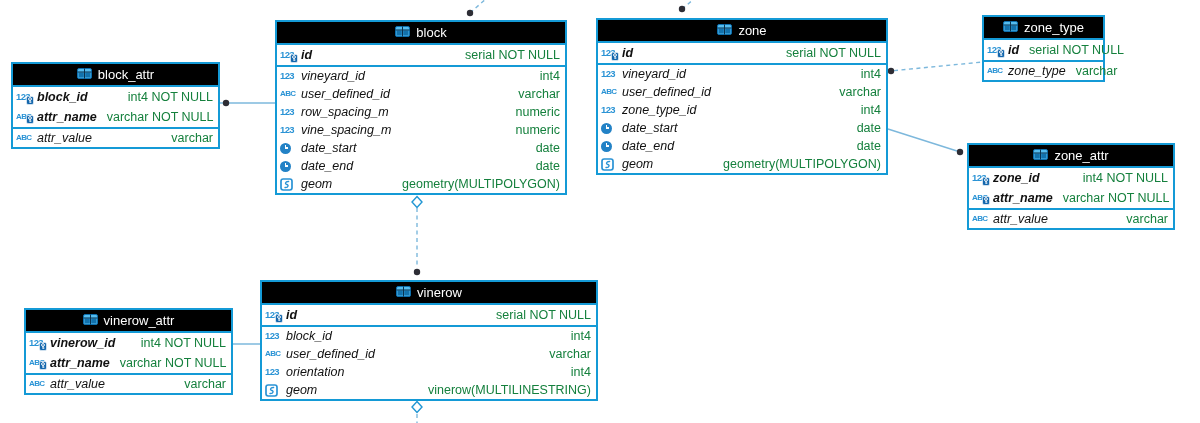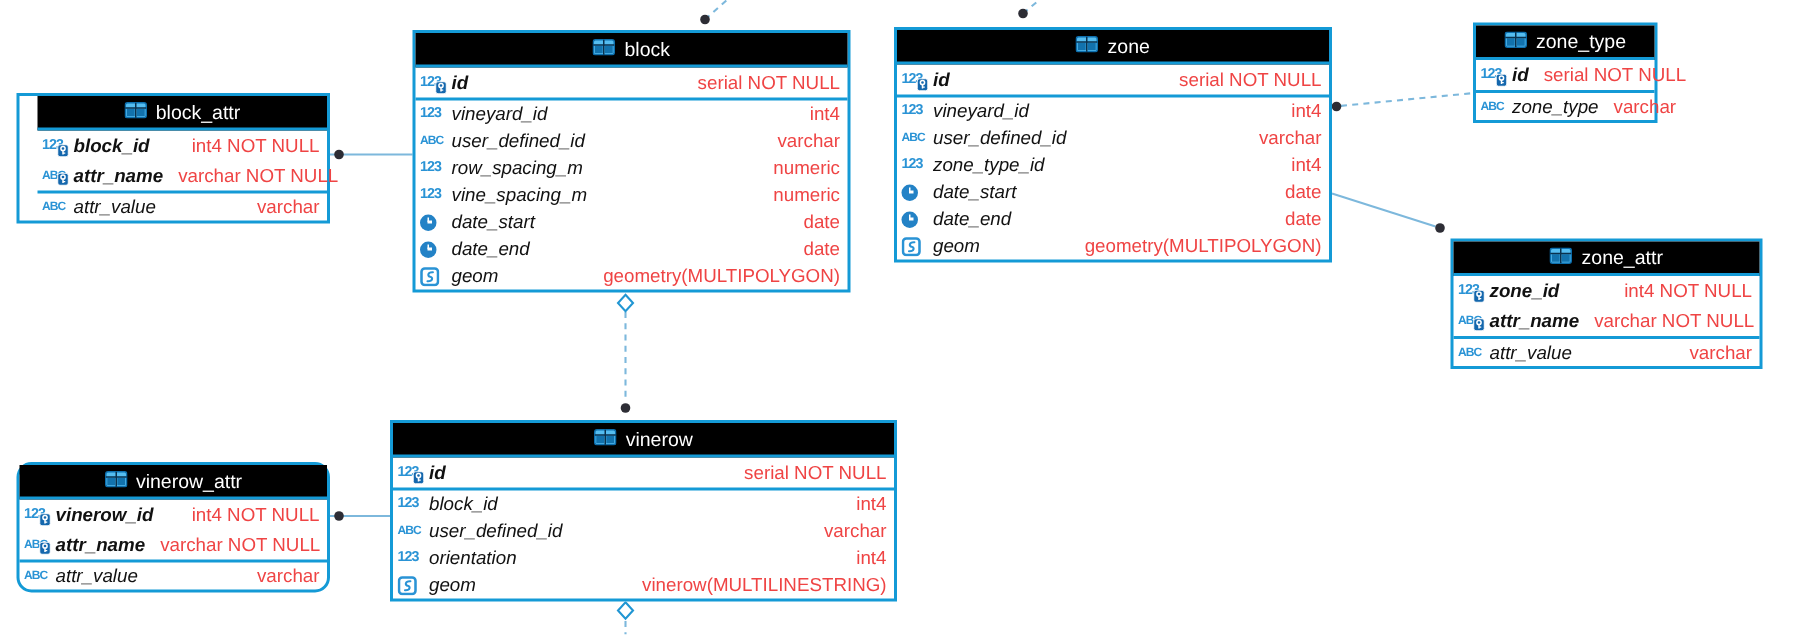--- a/index.html
+++ b/index.html
@@ -23,21 +23,21 @@
     font-size:13px; border-bottom:2px solid #149ad6; white-space:nowrap;
   }
   .entity-body { padding:0; }
   .col-row {
     display:flex; align-items:center; height:18px; padding:0 5px 0 3px;
     font-size:12.5px; white-space:nowrap;
   }
   .col-row.pk { height:20px; }
   .col-row.pk .col-name { font-weight:bold; }
   .col-name { color:#111;font-style:italic; }
-  .col-type { margin-left:auto; color:#ef4444; padding-left:10px; }
+  .col-type { margin-left:auto; color:#15803d; padding-left:10px; }
   .pk-sep { border-top:2px solid #149ad6; height:0; }
 
   .ticon { position:relative; width:21px; min-width:21px; display:inline-flex; align-items:center; }
   .glyph-num, .glyph-txt {
     color:#2a93d5; font-weight:bold; letter-spacing:-0.6px; line-height:1;
   }
   .glyph-num { font-size:9.5px; }
   .glyph-txt { font-size:8px; }
   .glyph-clock { width:11px; height:11px; border-radius:50%; background:#2382c6; position:relative; }
   .glyph-clock::before { content:""; position:absolute; left:4.7px; top:2px;  width:1.6px; height:3.8px; background:#fff; }
@@ -71,21 +71,21 @@
     <line class="wire dashed" x1="417" y1="414" x2="417" y2="424"></line>
 
     <line class="wire dashed" x1="894" y1="70.6" x2="993" y2="61"></line>
     <circle class="dot" cx="891" cy="71" r="3.2"></circle>
     <polygon class="diamond" points="998,54.5 1003,60 998,65.5 993,60"></polygon>
 
     <line class="wire" x1="888" y1="129" x2="957" y2="151"></line>
     <circle class="dot" cx="960" cy="152" r="3.2"></circle>
   </svg>
 
-  <div class="entity" style="left:11px;  top:62px;  width:209px;padding-left:12px;">
+  <div class="entity" style="left:11px;  top:62px;  width:209px;">
     <div class="entity-header">
         <span class="tbl-icon"><svg width="15" height="11" viewBox="0 0 15 11" aria-hidden="true">
             <rect x="0.5" y="0.5" width="14" height="10" rx="1.5" fill="#55bdf0" stroke="#0d6fae" stroke-width="1"></rect>
             <rect x="1.5" y="4.5" width="5.3" height="5" fill="#1272ad"></rect>
             <rect x="8.2" y="4.5" width="5.3" height="5" fill="#1272ad"></rect>
             <line x1="0.5" y1="4" x2="14.5" y2="4" stroke="#09314e" stroke-width="1"></line>
             <line x1="7.5" y1="0.5" x2="7.5" y2="10.5" stroke="#09314e" stroke-width="1"></line>
           </svg></span>
         <span class="entity-title">block_attr</span>
       </div>
@@ -311,21 +311,21 @@
         <div class="col-row">
           <span class="ticon">
             <span class="glyph-txt" aria-hidden="true">ABC</span>
           </span>
           <span class="col-name">zone_type</span>
           <span class="col-type">varchar</span>
         </div>
       </div>
   </div>
 
-  <div class="entity" style="left:967px; top:159px; width:208px;">
+  <div class="entity" style="left:967px; top:143px; width:208px;">
     <div class="entity-header">
         <span class="tbl-icon"><svg width="15" height="11" viewBox="0 0 15 11" aria-hidden="true">
             <rect x="0.5" y="0.5" width="14" height="10" rx="1.5" fill="#55bdf0" stroke="#0d6fae" stroke-width="1"></rect>
             <rect x="1.5" y="4.5" width="5.3" height="5" fill="#1272ad"></rect>
             <rect x="8.2" y="4.5" width="5.3" height="5" fill="#1272ad"></rect>
             <line x1="0.5" y1="4" x2="14.5" y2="4" stroke="#09314e" stroke-width="1"></line>
             <line x1="7.5" y1="0.5" x2="7.5" y2="10.5" stroke="#09314e" stroke-width="1"></line>
           </svg></span>
         <span class="entity-title">zone_attr</span>
       </div>
@@ -360,21 +360,21 @@
         <div class="col-row">
           <span class="ticon">
             <span class="glyph-txt" aria-hidden="true">ABC</span>
           </span>
           <span class="col-name">attr_value</span>
           <span class="col-type">varchar</span>
         </div>
       </div>
   </div>
 
-  <div class="entity" style="left:11px;  top:308px; width:209px;border-radius:10px;">
+  <div class="entity" style="left:24px;  top:308px; width:209px;">
     <div class="entity-header">
         <span class="tbl-icon"><svg width="15" height="11" viewBox="0 0 15 11" aria-hidden="true">
             <rect x="0.5" y="0.5" width="14" height="10" rx="1.5" fill="#55bdf0" stroke="#0d6fae" stroke-width="1"></rect>
             <rect x="1.5" y="4.5" width="5.3" height="5" fill="#1272ad"></rect>
             <rect x="8.2" y="4.5" width="5.3" height="5" fill="#1272ad"></rect>
             <line x1="0.5" y1="4" x2="14.5" y2="4" stroke="#09314e" stroke-width="1"></line>
             <line x1="7.5" y1="0.5" x2="7.5" y2="10.5" stroke="#09314e" stroke-width="1"></line>
           </svg></span>
         <span class="entity-title">vinerow_attr</span>
       </div>

